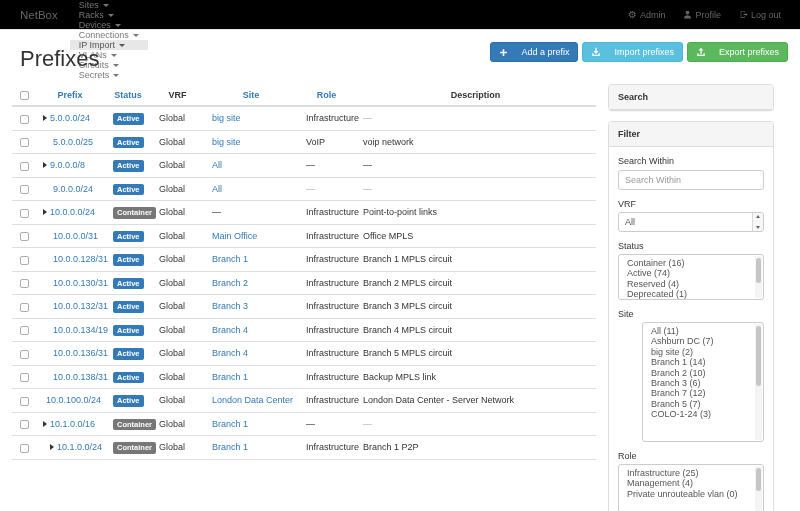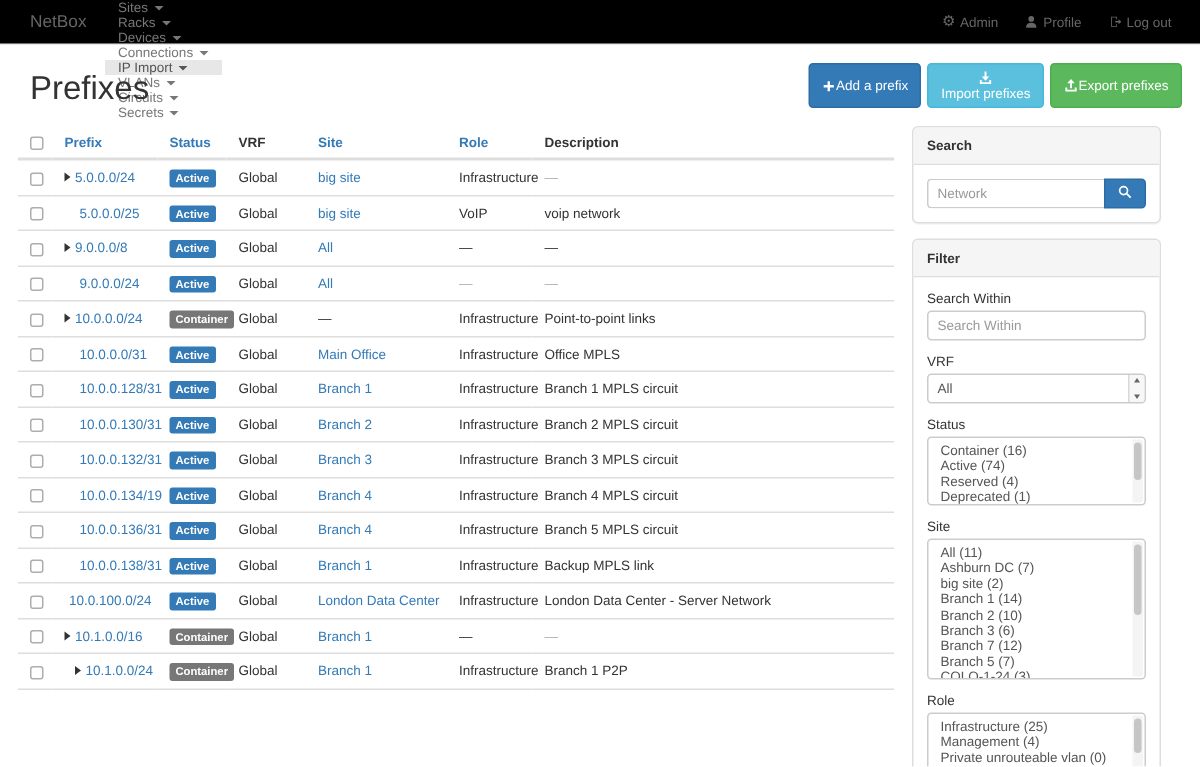--- a/index.html
+++ b/index.html
@@ -20,29 +20,29 @@
   .gear-glyph { font-size:10px; color:#666; }
 
   
   .content { display:flex; padding:0 12px; align-items:flex-start; }
   .main { width:584px; }
   .side { width:166px; margin-left:12px; padding-top:54px; }
   h1.page-title { font-size:22px; font-weight:400; color:#333; margin:16px 0 12px 8px; letter-spacing:0; }
 
   
   .toolbar { position:absolute; top:42px; right:12px; display:flex; gap:4px; }
-  .btn { display:inline-flex; align-items:center; gap:0; font-size:9px; color:#fff; padding:4px 8px; border-radius:3px; border:1px solid transparent; cursor:pointer; font-family:inherit; }
+  .btn { display:inline-flex; align-items:center; gap:13px; font-size:9px; color:#fff; padding:4px 8px; border-radius:3px; border:1px solid transparent; cursor:pointer; font-family:inherit; }
   .btn-primary { background:#337ab7; border-color:#2e6da4; }
-  .btn-info    { background:#5bc0de; border-color:#46b8da;flex-direction:column; }
+  .btn-info    { background:#5bc0de; border-color:#46b8da; }
   .btn-success { background:#5cb85c; border-color:#4cae4c; }
   .btn svg { display:block; }
 
   
   table.prefix-table { width:100%; border-collapse:collapse; table-layout:fixed; font-size:9px; }
-  .prefix-table th { text-align:left; font-weight:bold; padding:6px 8px 5px; border-bottom:2px solid #ddd; white-space:nowrap; font-size:9px; }
+  .prefix-table th { text-align:center; font-weight:bold; padding:6px 8px 5px; border-bottom:2px solid #ddd; white-space:nowrap; font-size:9px; }
   .prefix-table th a { color:#337ab7; text-decoration:none; }
   .prefix-table td { padding:5px 8px; border-top:1px solid #ddd; white-space:nowrap; line-height:12px; vertical-align:middle; }
   a.cell-link { color:#337ab7; text-decoration:none; }
   .muted { color:#b0b0b0; }
   .dash-dark { color:#333; }
   .badge { display:inline-block; font-size:7.5px; font-weight:bold; color:#fff; padding:2px 4px; border-radius:2px; line-height:1; }
   .cb { display:inline-block; width:9px; height:9px; border:1px solid #adadad; border-radius:2px; background:#fefefe; vertical-align:middle; cursor:pointer; }
   .indent { display:inline-block; height:1px; }
   .caret-right { display:inline-block; width:0; height:0; border-left:4px solid #333; border-top:3px solid transparent; border-bottom:3px solid transparent; margin-right:3px; cursor:pointer; }
 
@@ -61,21 +61,21 @@
   .select .sel-val { flex:1; padding-left:6px; }
   .select .sel-arrows { width:11px; align-self:stretch; border-left:1px solid #d8d8d8; background:#f7f7f7; display:flex; flex-direction:column; align-items:center; justify-content:space-between; padding:2px 0; }
   .sel-arrows i { width:0; height:0; border-left:2.5px solid transparent; border-right:2.5px solid transparent; }
   .sel-arrows .up { border-bottom:3px solid #666; }
   .sel-arrows .dn { border-top:3px solid #666; }
   .listbox { position:relative; border:1px solid #ccc; border-radius:3px; background:#fff; overflow:hidden; padding:3px 0 0 0; }
   .listbox .opt { font-size:9px; line-height:10.4px; color:#555; padding-left:8px; white-space:nowrap; cursor:pointer; }
   .lb-scroll { position:absolute; top:1px; right:1px; bottom:1px; width:7px; background:#f4f4f4; border-radius:0 2px 2px 0; }
   .lb-thumb { position:absolute; left:1px; right:1px; background:#c6c6c6; border-radius:3px; cursor:pointer; }
   #status-list { height:46px; }  #status-list .lb-thumb { top:2px; height:60%; }
-  #site-list   { height:94px; }  #site-list .lb-thumb { top:2px; height:52%; }
+  #site-list   { height:120px;margin-left:24px; }  #site-list .lb-thumb { top:2px; height:52%; }
   #role-list   { height:62px; }  #role-list .lb-thumb { top:2px; height:40%; }
 </style>
 </head>
 <body>
 
 <div id="viewport">
 
   <div class="navbar">
     <a class="brand">NetBox</a>
     <div class="nav-left">
@@ -336,33 +336,20 @@
               <td></td>
               <td></td>
             </tr>
           </tbody>
       </table>
     </div>
 
     <div class="side">
       <div class="panel">
         <div class="panel-heading">Search</div>
-        <div class="panel-body">
-          <div class="input-group">
-            <input class="form-input" placeholder="Network" style="">
-            <div class="search-btn">
-              <span>
-                <svg width="10" height="10" viewBox="0 0 16 16">
-                    <circle cx="6.5" cy="6.5" r="4.2" fill="none" stroke="#fff" stroke-width="1.8"></circle>
-                    <line x1="9.8" y1="9.8" x2="14" y2="14" stroke="#fff" stroke-width="2"></line>
-                  </svg>
-              </span>
-            </div>
-          </div>
-        </div>
       </div>
 
       <div class="panel">
         <div class="panel-heading">Filter</div>
         <div class="panel-body">
           <label class="fld-label">Search Within</label>
           <input class="form-input" style="width: 100%;" placeholder="Search Within">
 
           <label class="fld-label">VRF</label>
           <div class="select">

